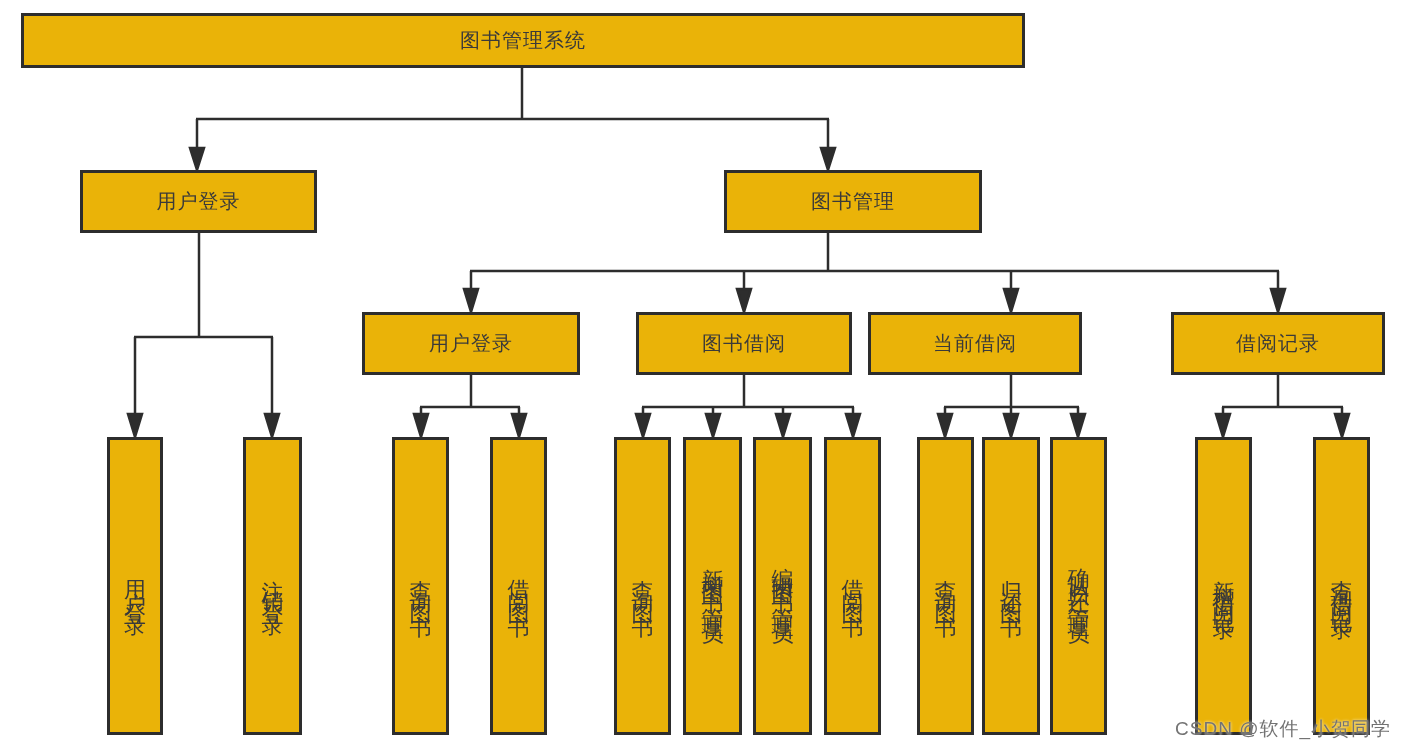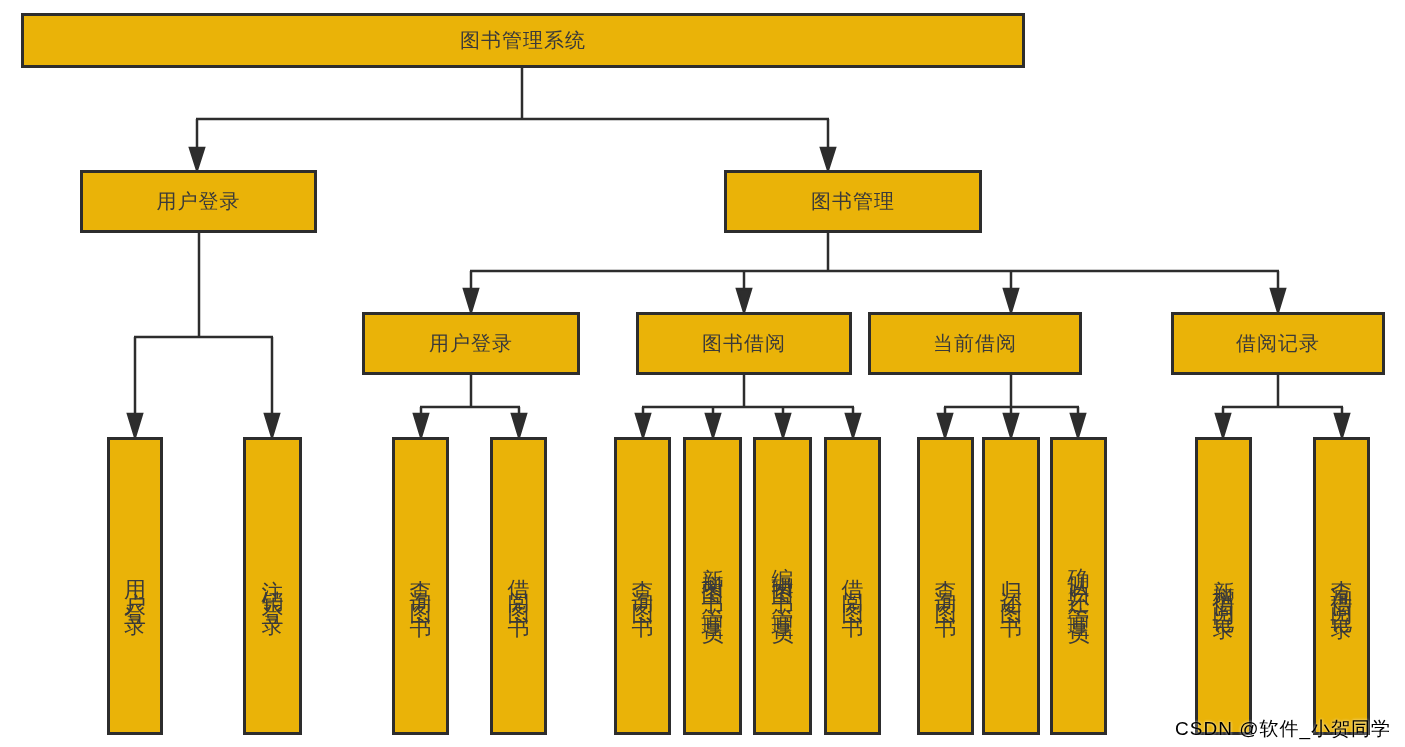--- a/index.html
+++ b/index.html
@@ -72,21 +72,21 @@
   .leaf-4b { left:982px;  width:58px; }
   .leaf-4c { left:1050px; width:57px; }
   .leaf-5a { left:1195px; width:57px; }
   .leaf-5b { left:1313px; width:57px; }
 
   .watermark {
     position:absolute;
     right:14px;
     top:716px;
     font-size:19px;
-    color:#000000;
+    color:#737373;
     letter-spacing:1px;
     z-index:5;
     text-shadow:0 0 3px rgba(255,255,255,0.9);
   }
 </style>
 </head>
 <body>
 
 <div class="canvas">
 

